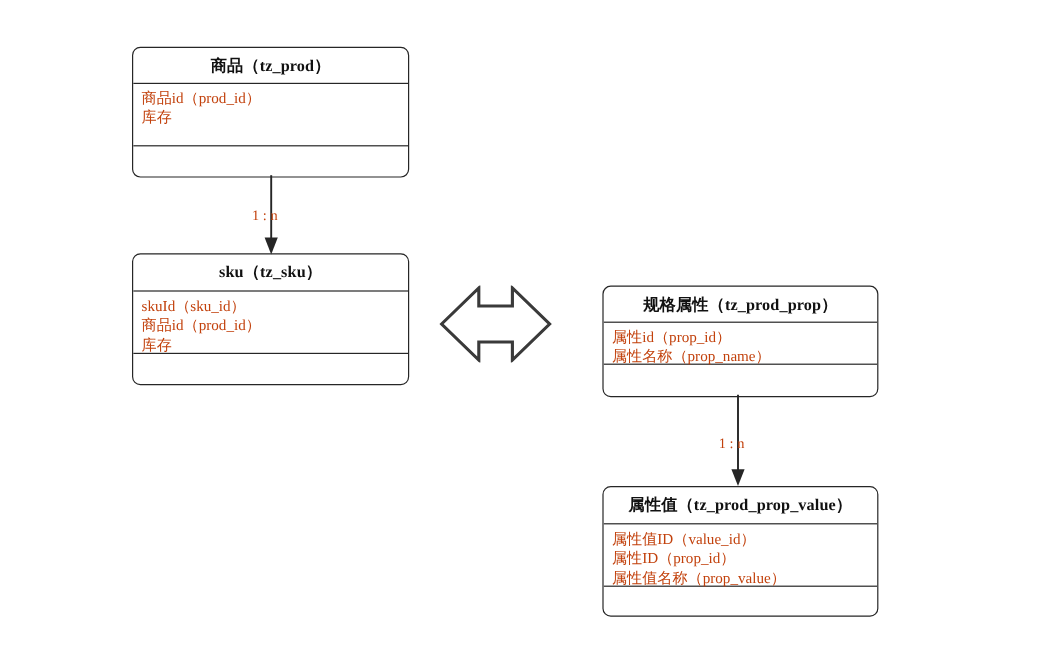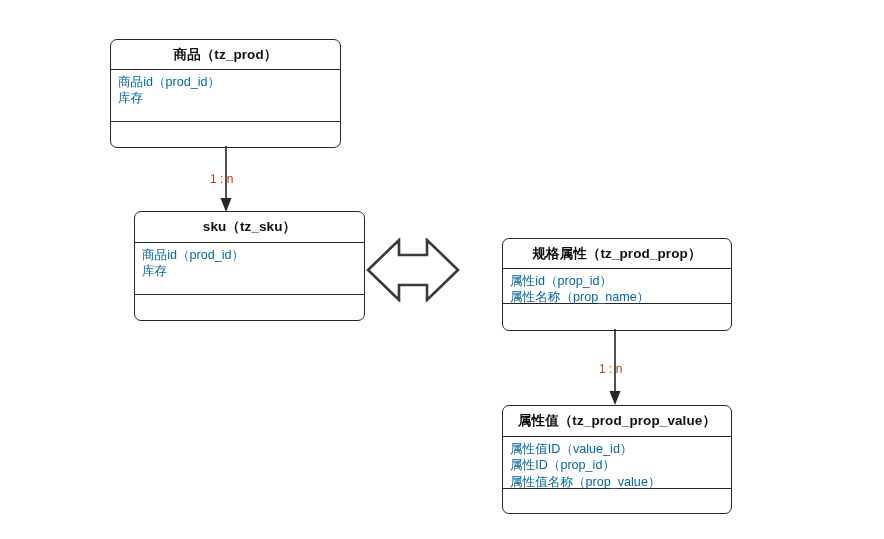--- a/index.html
+++ b/index.html
@@ -14,20 +14,21 @@
     overflow: hidden;
     font-family: "Liberation Sans", "DejaVu Sans", sans-serif;
     color: #1f1f1f;
     -webkit-font-smoothing: antialiased;
   }
   #canvas {
     position: absolute;
     inset: 0;
     width: 884px;
     height: 458px;
+    font-family: Liberation Serif, serif;
   }
 
   
   .entity {
     position: absolute;
     box-sizing: border-box;
     border: 1.6px solid #262626;
     border-radius: 7px;
     background: #ffffff;
     overflow: hidden;
@@ -46,33 +47,33 @@
     white-space: nowrap;
   }
   .entity-attrs {
     box-sizing: border-box;
     border-bottom: 1.6px solid #262626;
     padding: 4px 0 5px 7px;
   }
   .attr-row {
     font-size: 12.6px;
     line-height: 16.4px;
-    color: #0369a1;
+    color: #c2410c;
     white-space: nowrap;
   }
   .entity-ops {
     box-sizing: border-box;
   }
 
   
   #box-prod        { left: 110px; top: 39px;  width: 231px; height: 109px; }
   #box-prod .entity-title { height: 30px; }
   #box-prod .entity-attrs { height: 52px; }
 
-  #box-sku         { left: 110px; top: 211px; width: 231px; height: 110px; margin-left: 24px; }
+  #box-sku         { left: 110px; top: 211px; width: 231px; height: 110px; }
   #box-sku .entity-title  { height: 31px; }
   #box-sku .entity-attrs  { height: 52px; }
 
   #box-prop        { left: 502px; top: 238px; width: 230px; height: 93px; }
   #box-prop .entity-title { height: 30px; }
   #box-prop .entity-attrs { height: 35px; }
 
   #box-prop-value  { left: 502px; top: 405px; width: 230px; height: 109px; }
   #box-prop-value .entity-title { height: 31px; }
   #box-prop-value .entity-attrs { height: 52px; }
@@ -115,20 +116,21 @@
     <div class="entity-attrs">
       <div class="attr-row">商品id（prod_id）</div>
       <div class="attr-row">库存</div>
     </div>
     <div class="entity-ops"></div>
   </div>
 
   <div class="entity" id="box-sku">
     <div class="entity-title">sku（tz_sku）</div>
     <div class="entity-attrs">
+      <div class="attr-row">skuId（sku_id）</div>
       <div class="attr-row">商品id（prod_id）</div>
       <div class="attr-row">库存</div>
     </div>
     <div class="entity-ops"></div>
   </div>
 
   <div class="entity" id="box-prop">
     <div class="entity-title">规格属性（tz_prod_prop）</div>
     <div class="entity-attrs">
       <div class="attr-row">属性id（prop_id）</div>

